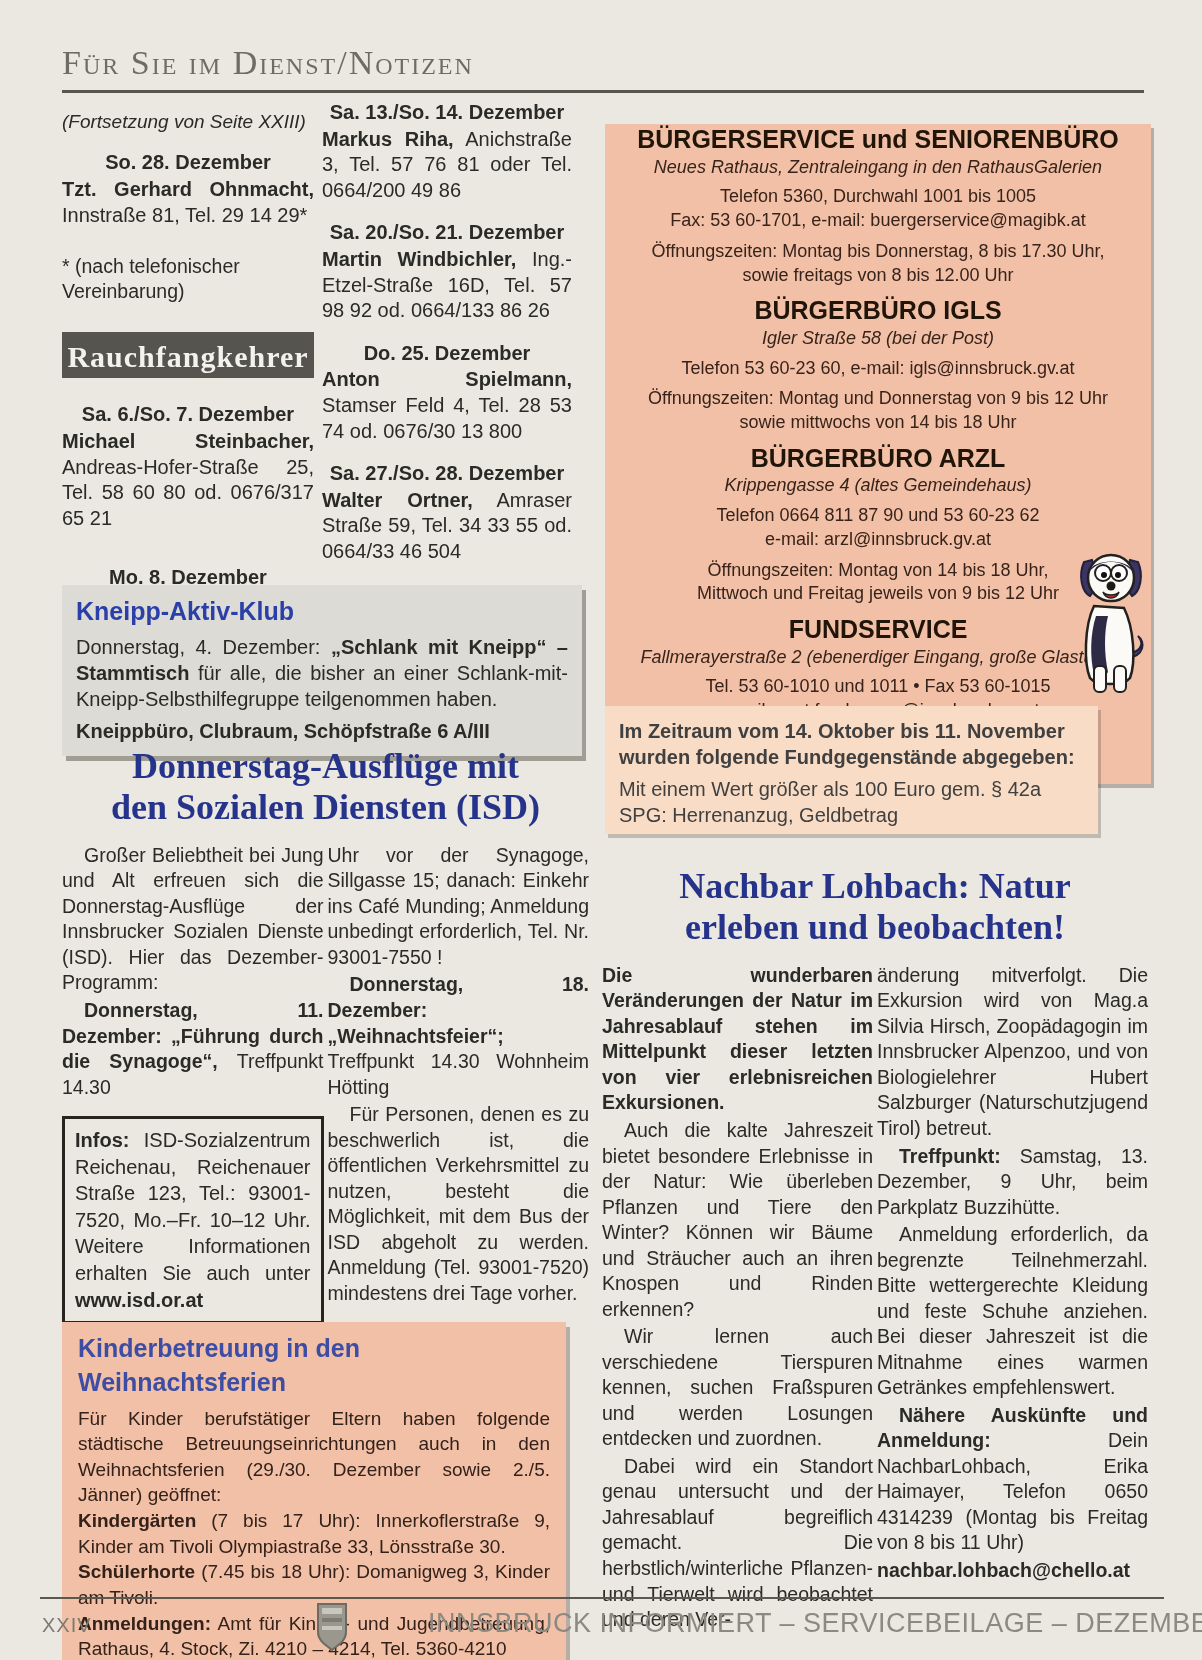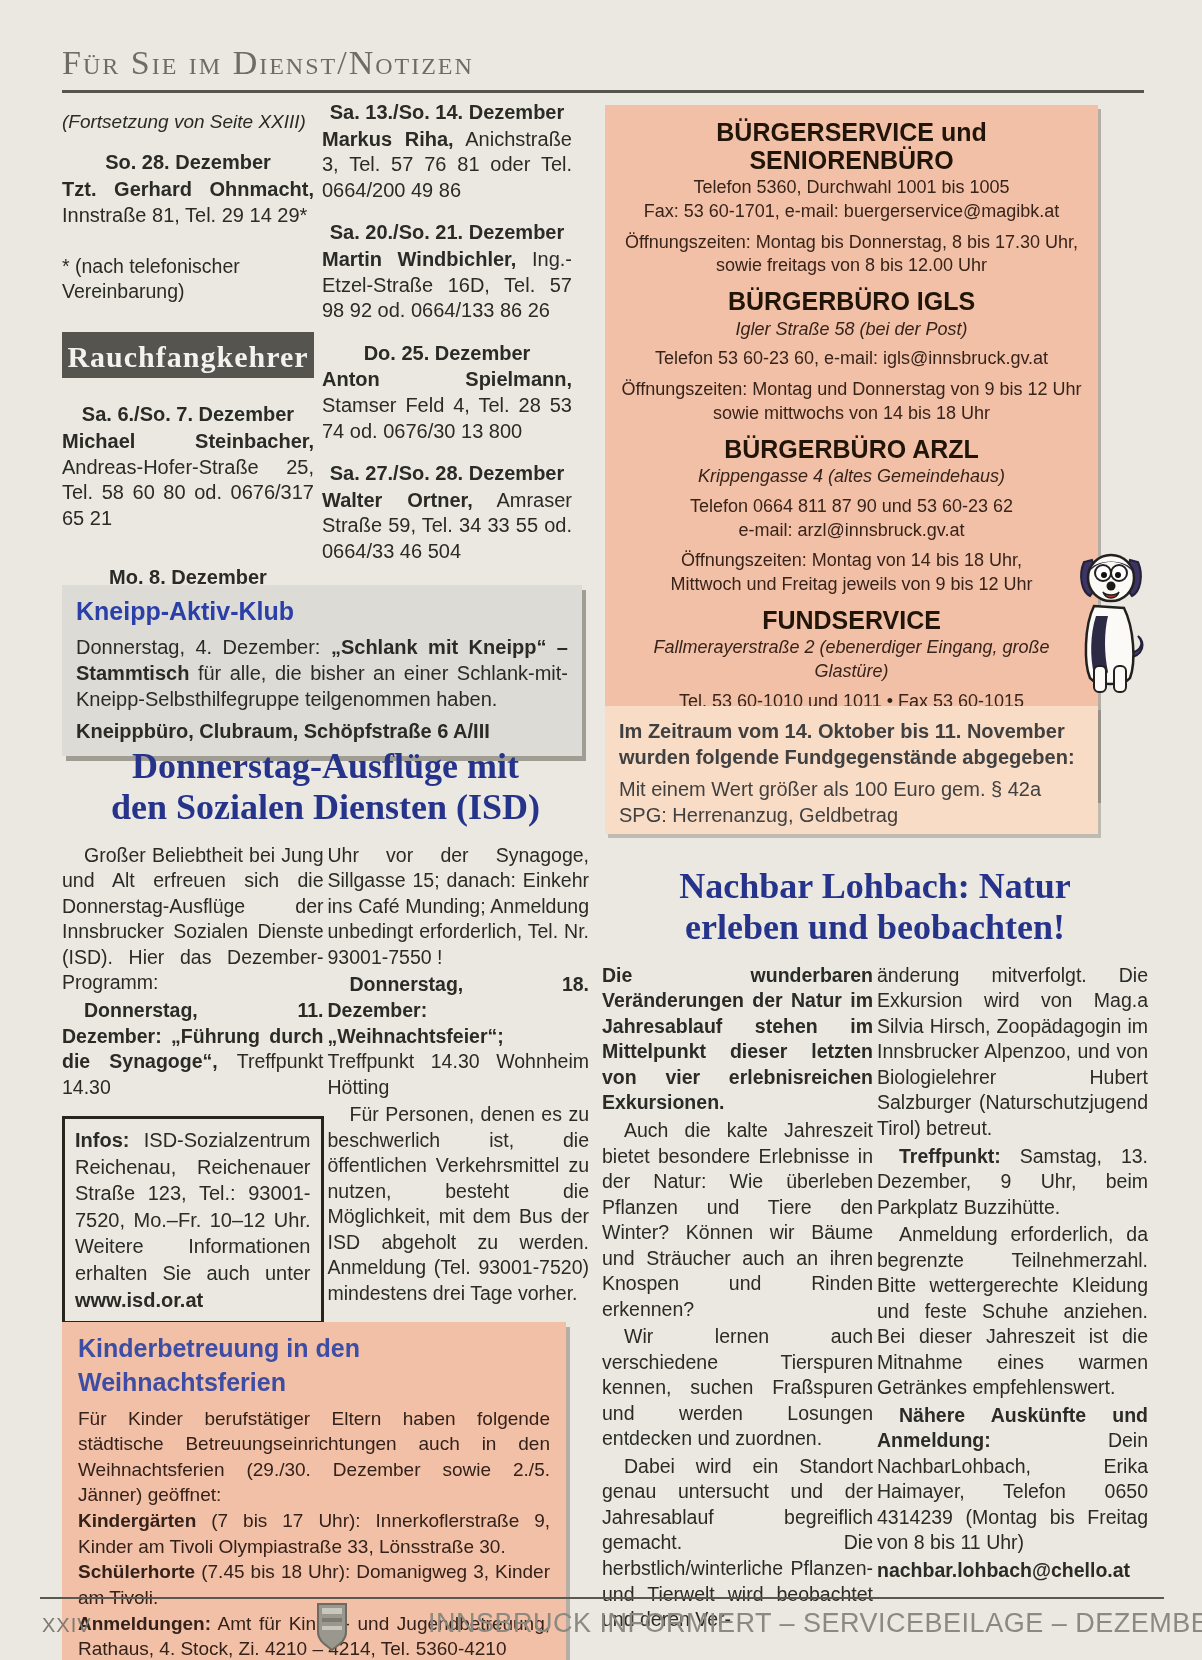--- a/index.html
+++ b/index.html
@@ -27,23 +27,23 @@
   .entry-date{font-weight:bold;text-align:center;margin:0 0 1px 0;}
   .entry-text{margin:0;text-align:justify;}
   .footnote{margin:26px 0 0 0;font-size:19.5px;}
   .chimney-banner{
     background:#56544e;color:#f3f2ee;text-align:center;
     font-family:"Liberation Serif",serif;font-weight:bold;font-size:30px;
     padding:6px 0 2px 0;margin:28px 0 24px 0;letter-spacing:1px;
   }
   
   #service-box{
-    left:605px;top:105px;width:493px;background:#f1c0a7;
+    left:605px;top:124px;width:546px;background:#f1c0a7;
     box-shadow:3px 4px 0 rgba(92,80,70,.38);
-    padding:12px 12px 14px 12px;box-sizing:border-box;
+    padding:0 12px 14px 12px;box-sizing:border-box;
     color:#38231a;text-align:center;font-size:18px;line-height:1.32;
   }
   .svc-title{font-size:25px;font-weight:bold;color:#211509;margin:10px 0 2px 0;line-height:1.1;}
   .svc-title.first{margin-top:2px;}
   .svc-sub{font-style:italic;font-size:18px;margin:0 0 6px 0;}
   .svc-line{margin:0;}
   .svc-gap{margin-top:7px;}
   
   #found-box{
     left:605px;top:706px;width:493px;background:#f8dcc6;
@@ -141,20 +141,21 @@
     <p class="entry-text"><strong>Anton Spielmann,</strong> <span>Stamser Feld 4, Tel. 28 53 74 od. 0676/30 13 800</span></p>
   </div>
   <div class="entry">
     <p class="entry-date">Sa. 27./So. 28. Dezember</p>
     <p class="entry-text"><strong>Walter Ortner,</strong> <span>Amraser Straße 59, Tel. 34 33 55 od. 0664/33 46 504</span></p>
   </div>
 </div>
 
 <div id="service-box" class="abs">
   <div class="svc-title first">BÜRGERSERVICE und SENIORENBÜRO</div>
+  <div class="svc-sub">Neues Rathaus, Zentraleingang in den RathausGalerien</div>
   <p class="svc-line">Telefon 5360, Durchwahl 1001 bis 1005</p>
   <p class="svc-line">Fax: 53 60-1701, e-mail: buergerservice@magibk.at</p>
   <p class="svc-line svc-gap">Öffnungszeiten: Montag bis Donnerstag, 8 bis 17.30 Uhr,</p>
   <p class="svc-line">sowie freitags von 8 bis 12.00 Uhr</p>
 
   <div class="svc-title">BÜRGERBÜRO IGLS</div>
   <div class="svc-sub">Igler Straße 58 (bei der Post)</div>
   <p class="svc-line">Telefon 53 60-23 60, e-mail: igls@innsbruck.gv.at</p>
   <p class="svc-line svc-gap">Öffnungszeiten: Montag und Donnerstag von 9 bis 12 Uhr</p>
   <p class="svc-line">sowie mittwochs von 14 bis 18 Uhr</p>

